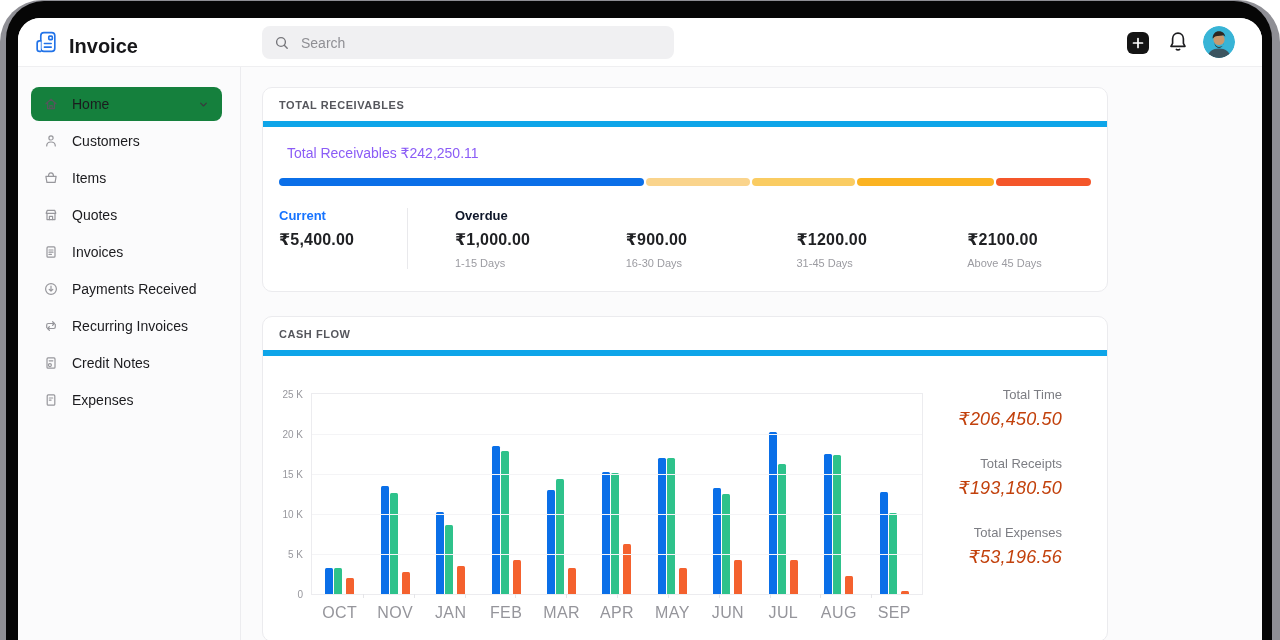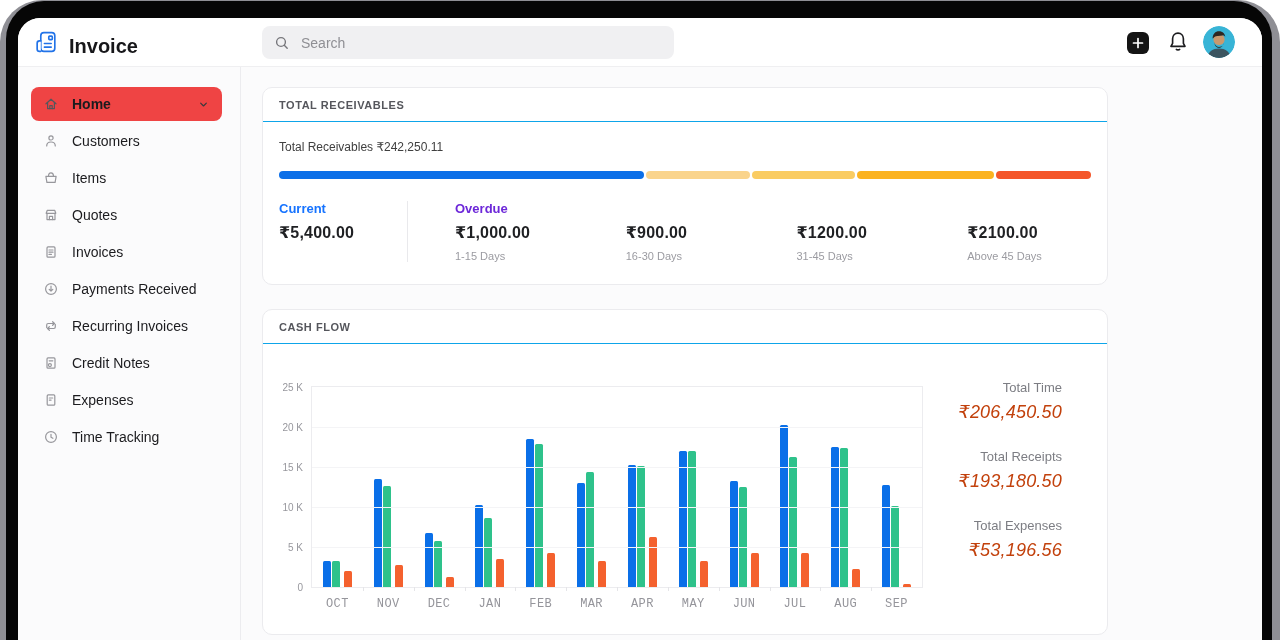--- a/index.html
+++ b/index.html
@@ -20,53 +20,53 @@
   .plus-btn{position:absolute;right:113px;top:14px;width:22px;height:22px;background:#141414;border:none;border-radius:6px;
             display:flex;align-items:center;justify-content:center;padding:0;cursor:pointer;}
   .bell-btn{position:absolute;right:72px;top:12px;width:24px;height:24px;background:none;border:none;padding:0;cursor:pointer;}
   .avatar{position:absolute;right:27px;top:8px;width:32px;height:32px;border-radius:50%;overflow:hidden;cursor:pointer;}
 
   
   .content{position:absolute;top:48px;left:0;right:0;bottom:0;background:#FBFBFC;border-top:1px solid #EFEFF1;display:flex;}
   .sidebar{width:223px;flex:none;border-right:1px solid #ECECEF;padding-top:20px;box-sizing:border-box;}
   .side-item{display:flex;align-items:center;height:34px;margin:0 18px 3px 13px;padding:0 12px;border-radius:8px;
              font-size:14px;color:#1b1b1e;cursor:pointer;gap:13px;}
-  .side-item.selected{background:#ef4444;font-weight:700;justify-content:center;}
+  .side-item.selected{background:#15803d;font-weight:400;justify-content:center;}
   .side-item .sicon{display:flex;width:16px;height:16px;}
   .side-item .chev{margin-left:auto;display:flex;}
 
   .main{flex:1;padding:20px 0 0 21px;box-sizing:border-box;overflow:hidden;}
   .card{background:#fff;border:1px solid #EBEBEE;border-radius:10px;box-sizing:border-box;}
   .card-header{height:33px;display:flex;align-items:center;padding:0 16px;font-size:11px;font-weight:700;
-               letter-spacing:.55px;color:#55565c;border-bottom:1px solid #0ea5e9;}
+               letter-spacing:.55px;color:#55565c;border-bottom:6px solid #0ea5e9;}
 
   
   #receivablesCard{width:846px;}
   .recv-body{padding:14px 16px 22px;}
-  .recv-summary{font-size:12px;color:#404040;margin:4px 0 17px;}
+  .recv-summary{font-size:14px;color:#8b5cf6;margin:4px 8px 17px;}
   .progress{display:flex;gap:2px;height:8px;margin-bottom:22px;}
   .progress .seg{border-radius:4px;}
   .breakdown{display:flex;}
   .col-current{width:128px;border-right:1px solid #E9E9EC;flex:none;}
   .aging{flex:1;display:flex;}
   .acol{flex:1;padding-left:47px;box-sizing:border-box;}
   .col-label{font-size:13px;font-weight:700;height:19px;}
   .amount{font-size:16px;font-weight:700;color:#1f2023;margin-top:3px;letter-spacing:.2px;}
   .period{font-size:11px;color:#9b9ba1;margin-top:8px;}
 
   
   #cashflowCard{width:846px;margin-top:24px;height:326px;position:relative;}
   .chart-area{position:absolute;left:48px;top:76px;width:610px;height:200px;border:1px solid #ECECEF;}
   .grid{position:absolute;left:0;right:0;height:1px;background:#F4F4F6;}
   .ylab{position:absolute;left:-47px;width:38px;text-align:right;font-size:10px;color:#97979d;}
   .groups{position:absolute;left:0;right:0;top:0;bottom:0;display:flex;}
   .group{flex:1;display:flex;align-items:flex-end;justify-content:center;gap:1px;position:relative;}
   .bar{width:8px;border-radius:1.5px 1.5px 0 0;}
   .bar.b2{margin-left:3px;}
-  .month{position:absolute;top:calc(100% + 10px);left:0;width:100%;text-align:center;font-size:12px;color:#95959b;letter-spacing:.4px;font-family:Liberation Mono, monospace;}
+  .month{position:absolute;top:calc(100% + 10px);left:0;width:100%;text-align:center;font-size:16px;color:#95959b;letter-spacing:.4px;}
   .tick{position:absolute;top:100%;width:1px;height:4px;background:#E5E5E8;}
   .totals{position:absolute;right:45px;top:70px;text-align:right;}
   .total-block{margin-bottom:26px;}
   .total-label{font-size:13px;color:#7c7d83;}
   .total-value{font-size:18px;color:#c2410c;margin-top:6px;letter-spacing:.2px;font-style:italic;}
 </style>
 </head>
 <body>
 
 <div class="stage">
@@ -218,29 +218,20 @@
           </div>
           <div class="side-item">
             <span class="sicon">
               <svg width="16" height="16" viewBox="0 0 16 16" fill="none" stroke="#97979c" stroke-width="1.2" stroke-linecap="round" stroke-linejoin="round">
                 <rect x="4.2" y="2.9" width="7.6" height="10.3" rx="1"></rect>
                 <path d="M6.3 6 H9.7 M6.3 8.1 H8.1"></path>
               </svg>
             </span>
             <span>Expenses</span>
           </div>
-          <div class="side-item">
-            <span class="sicon">
-              <svg width="16" height="16" viewBox="0 0 16 16" fill="none" stroke="#97979c" stroke-width="1.2" stroke-linecap="round" stroke-linejoin="round">
-                <circle cx="8" cy="8" r="5.4"></circle>
-                <path d="M8 5.3 V8.2 L9.9 9.3"></path>
-              </svg>
-            </span>
-            <span>Time Tracking</span>
-          </div>
         </nav>
 
       <main class="main">
 
         <section class="card" id="receivablesCard">
           <div class="card-header">TOTAL RECEIVABLES</div>
           <div class="recv-body">
             <div class="recv-summary">Total Receivables ₹242,250.11</div>
             <div class="progress" id="agingBar">
                 <div class="seg" style="flex: 45.2 1 0%; background: rgb(11, 111, 232);"></div>
@@ -249,21 +240,21 @@
                 <div class="seg" style="flex: 17 1 0%; background: rgb(251, 179, 33);"></div>
                 <div class="seg" style="flex: 11.7 1 0%; background: rgb(244, 86, 42);"></div>
               </div>
             <div class="breakdown">
               <div class="col-current">
                 <div class="col-label" id="currentLabel" style="color: rgb(22, 115, 255);">Current</div>
                 <div class="amount">₹5,400.00</div>
               </div>
               <div class="aging" id="agingCols">
                   <div class="acol">
-                    <div class="col-label" style="color:#6d28d9">Overdue</div>
+                    <div class="col-label" style="color:#0f172a">Overdue</div>
                     <div class="amount">₹1,000.00</div>
                     <div class="period">1-15 Days</div>
                   </div>
                   <div class="acol">
                     <div class="col-label" style="color:#F5A623"></div>
                     <div class="amount">₹900.00</div>
                     <div class="period">16-30 Days</div>
                   </div>
                   <div class="acol">
                     <div class="col-label" style="color:#F5A623"></div>
@@ -288,26 +279,20 @@
                   <div class="bar" style="height: 25.6px; background: rgb(10, 111, 232);"></div>
                   <div class="bar" style="height: 25.6px; background: rgb(46, 194, 139);"></div>
                   <div class="bar b2" style="height: 16px; background: rgb(244, 97, 46);"></div>
                   <div class="month">OCT</div>
                 </div>
                 <div class="group">
                   <div class="bar" style="height: 108px; background: rgb(10, 111, 232);"></div>
                   <div class="bar" style="height: 100.8px; background: rgb(46, 194, 139);"></div>
                   <div class="bar b2" style="height: 22.4px; background: rgb(244, 97, 46);"></div>
                   <div class="month">NOV</div>
-                </div>
-                <div class="group">
-                  <div class="bar" style="height: 53.6px; background: rgb(10, 111, 232);"></div>
-                  <div class="bar" style="height: 46.4px; background: rgb(46, 194, 139);"></div>
-                  <div class="bar b2" style="height: 10.4px; background: rgb(244, 97, 46);"></div>
-                  <div class="month">DEC</div>
                 </div>
                 <div class="group">
                   <div class="bar" style="height: 81.6px; background: rgb(10, 111, 232);"></div>
                   <div class="bar" style="height: 68.8px; background: rgb(46, 194, 139);"></div>
                   <div class="bar b2" style="height: 28px; background: rgb(244, 97, 46);"></div>
                   <div class="month">JAN</div>
                 </div>
                 <div class="group">
                   <div class="bar" style="height: 148px; background: rgb(10, 111, 232);"></div>
                   <div class="bar" style="height: 143.2px; background: rgb(46, 194, 139);"></div>

